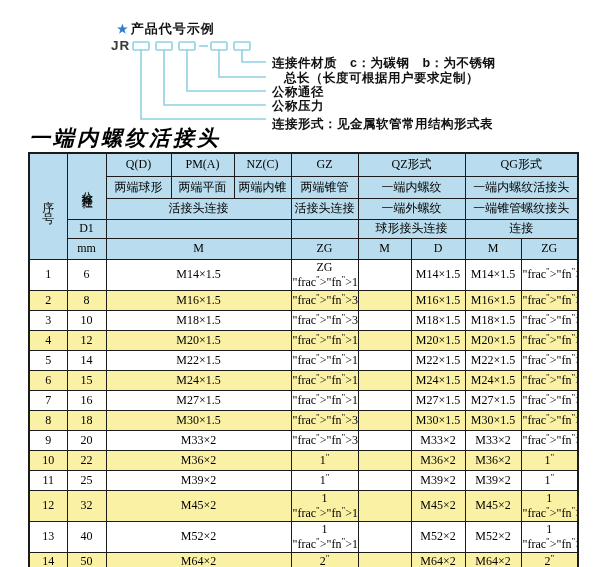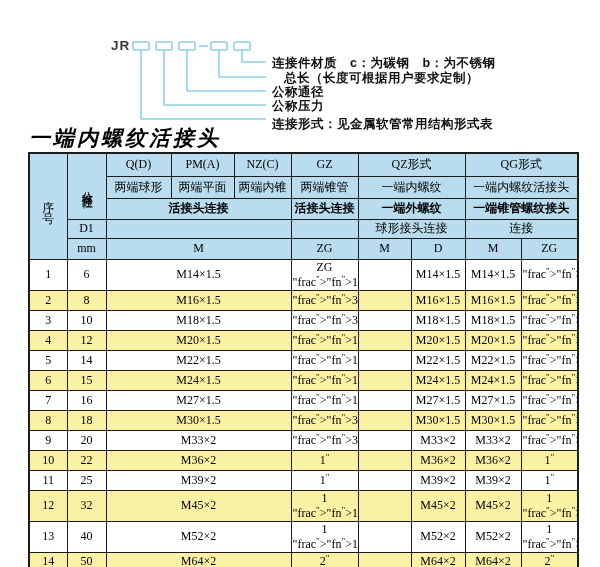--- a/index.html
+++ b/index.html
@@ -36,37 +36,38 @@
     border-collapse:collapse;table-layout:fixed;width:549px;
     font-family:"Liberation Serif","DejaVu Serif",serif;
     font-size:12px;color:#000;
     border:2px solid var(--border);
   }
   .ref-table th,.ref-table td{
     border:1px solid var(--border);text-align:center;vertical-align:middle;
     font-weight:400;padding:0 1px;overflow:hidden;
   }
   .ref-table thead th{background:var(--header-bg);}
-  .hr1 th{height:23px;} .hr2 th{height:22px;} .hr3 th{height:21px;font-weight:bold;}
+  .hr1 th{height:23px;} .hr2 th{height:22px;} .hr3 th{height:21px;}
   .hr4 th{height:19px;} .hr5 th{height:21px;margin-left:11px;}
   .ref-table tbody td{height:20px;background:#fff;}
   .ref-table tbody tr.alt td{background:var(--alt-bg);}
   .vtext{
     display:inline-block;writing-mode:vertical-lr;text-orientation:upright;
     line-height:1;font-size:12px;
   }
   .vseq{letter-spacing:13px;}
   .vdn{font-size:11.5px;letter-spacing:2px;}
   .in{font-size:9px;vertical-align:top;line-height:1;}
 </style>
 </head>
 <body>
 
 <div class="page">
 
+  <div class="star-heading"><span class="star">★</span><span>产品代号示例</span></div>
 
   <div class="code-prefix">JR</div>
 
   <svg class="diagram-svg" width="600" height="135">
     <rect class="code-box" x="133" y="42" width="16" height="8" rx="1"></rect>
     <rect class="code-box" x="156" y="42" width="16" height="8" rx="1"></rect>
     <rect class="code-box" x="179" y="42" width="16" height="8" rx="1"></rect>
     <line class="code-line" x1="199" y1="46" x2="208" y2="46"></line>
     <rect class="code-box" x="211" y="42" width="16" height="8" rx="1"></rect>
     <rect class="code-box" x="234" y="42" width="16" height="8" rx="1"></rect>

